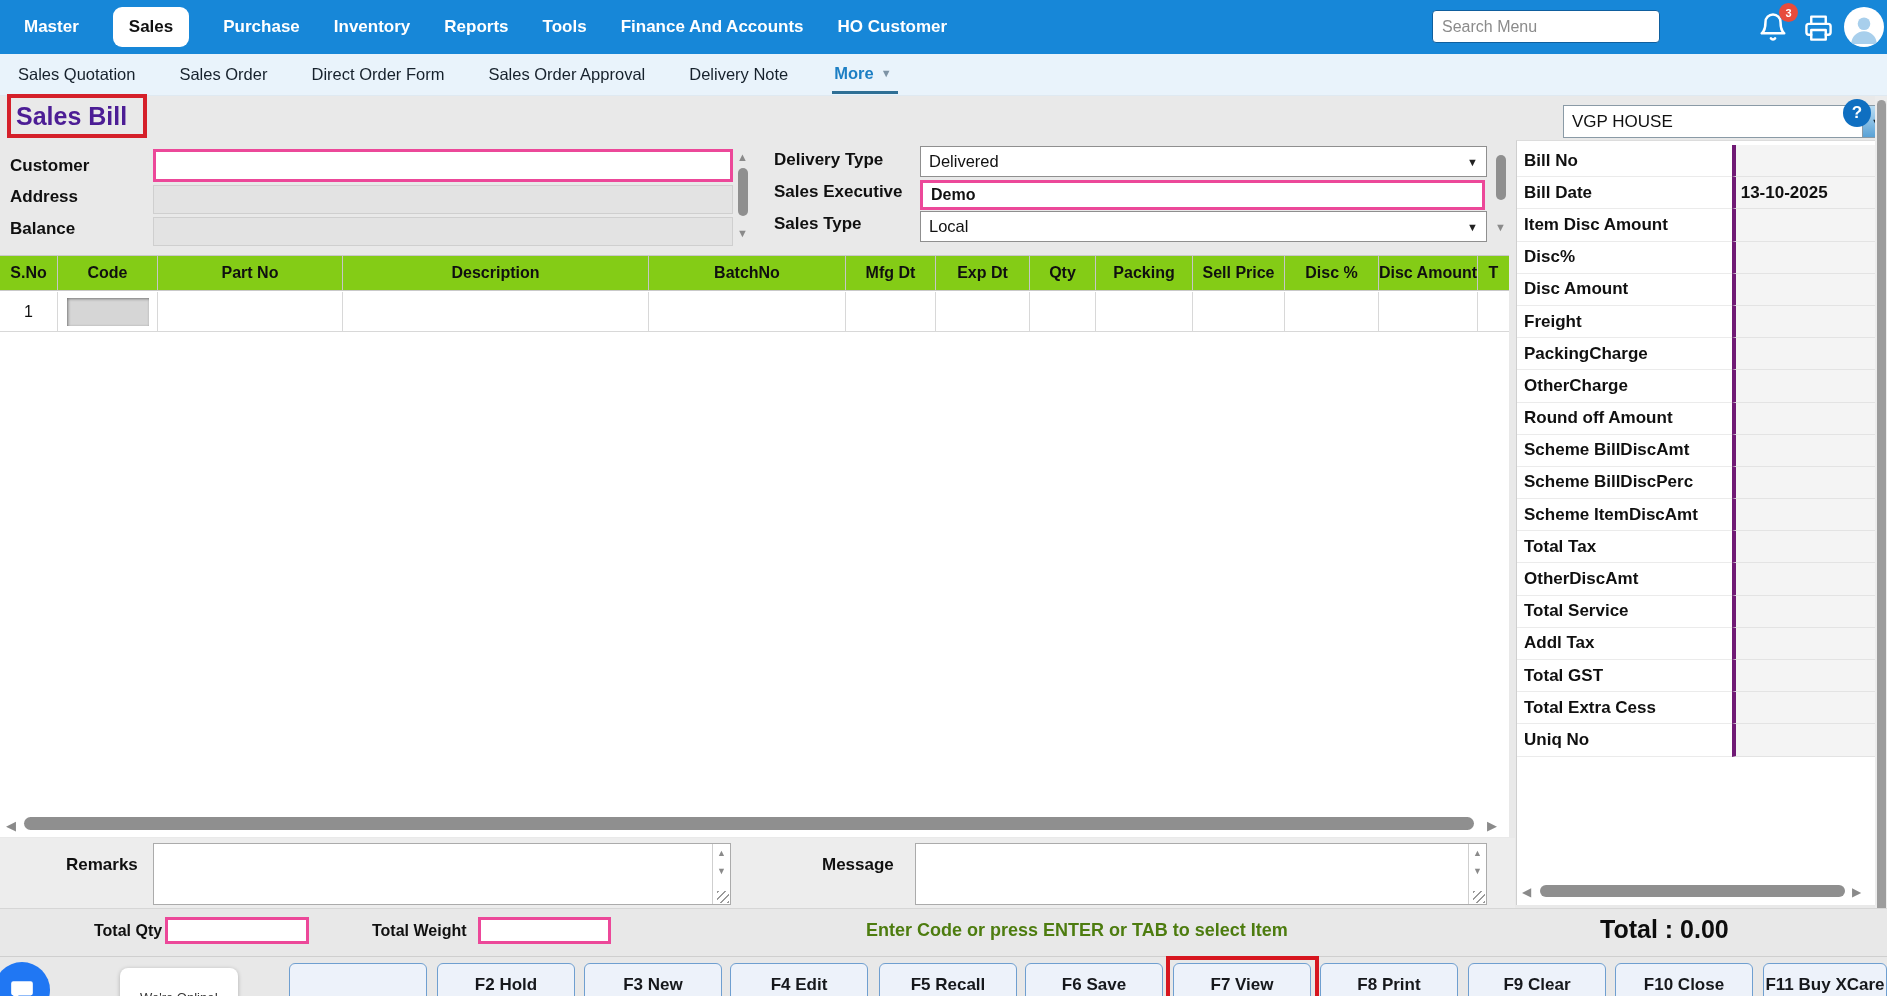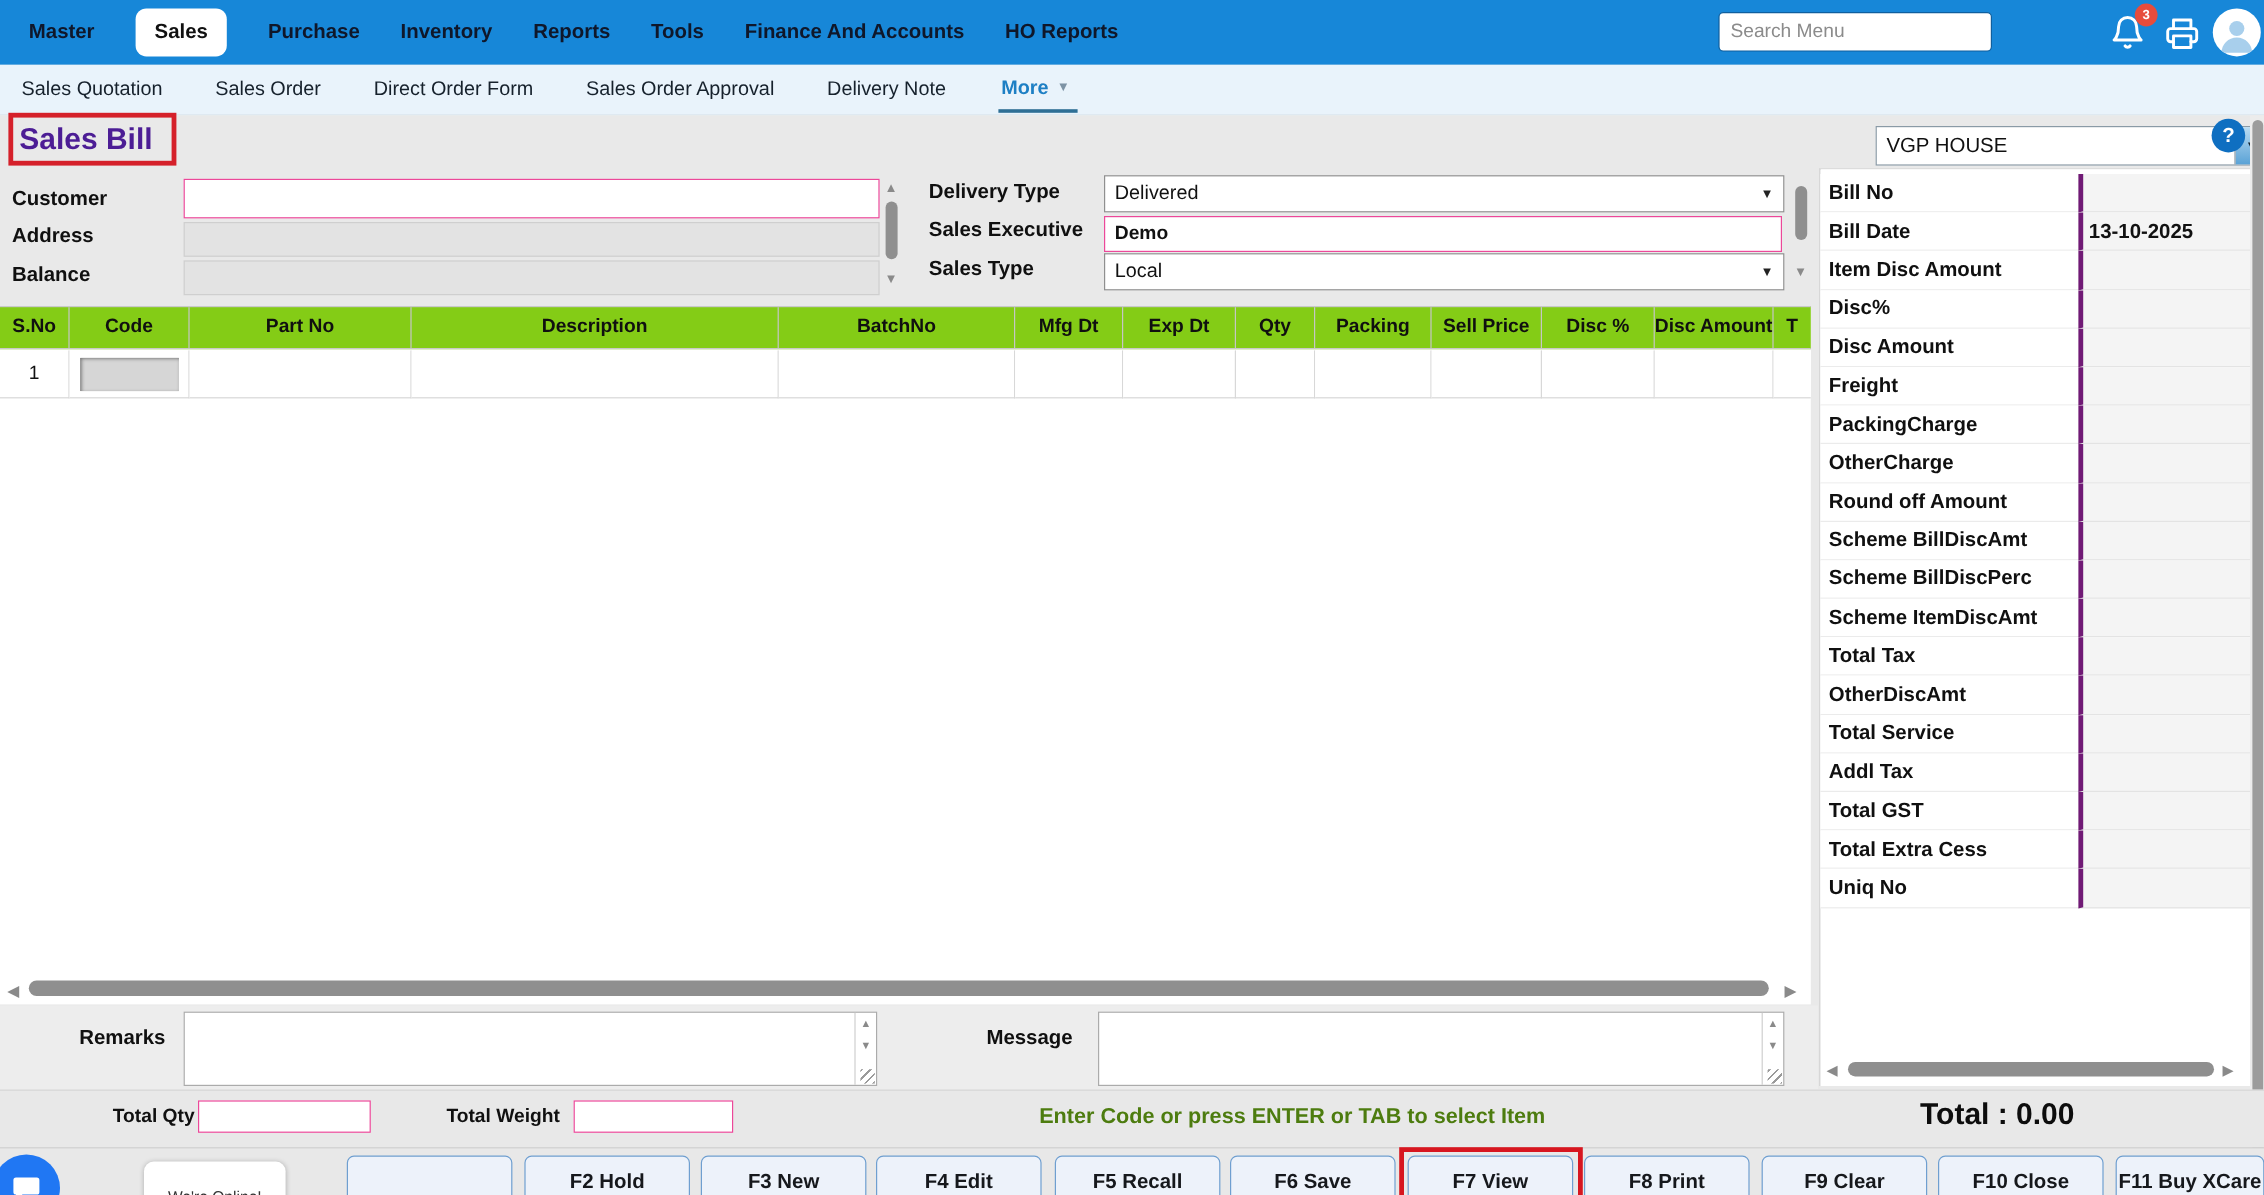--- a/index.html
+++ b/index.html
@@ -3,21 +3,21 @@
 <meta charset="utf-8">
 <style>
   html,body{margin:0;padding:0;background:#cfcfcf;}
   #app{position:relative;width:1887px;height:996px;overflow:hidden;background:#e9e9e9;
        font-family:"Liberation Sans",sans-serif;color:#111;}
   .abs{position:absolute;box-sizing:border-box;}
 
   
   .topnav{left:0;top:0;width:1887px;height:54px;background:#1787d8;display:flex;align-items:center;
           padding-left:24px;gap:34px;}
-  .nav-item{color:#0f172a;font-size:17px;font-weight:700;white-space:nowrap;cursor:pointer;}
+  .nav-item{color:#ffffff;font-size:17px;font-weight:700;white-space:nowrap;cursor:pointer;}
   .nav-item.active{background:#fff;color:#111;border-radius:9px;padding:10px 16px;}
   .search-box{left:1432px;top:10px;width:228px;height:33px;border:1px solid #0f5f9e;border-radius:4px;
               background:#fff;font-size:16px;padding:0 9px;color:#333;outline:none;font-family:inherit;}
   .search-box::placeholder{color:#8b8b8b;}
   .icon-btn{width:30px;height:30px;}
   .badge{left:1779px;top:3px;width:19px;height:19px;background:#e74c3c;border-radius:50%;color:#fff;
          font-size:11px;font-weight:700;display:flex;align-items:center;justify-content:center;z-index:3;}
   .avatar{left:1844px;top:7px;width:40px;height:40px;border-radius:50%;background:#fff;overflow:hidden;
           display:flex;align-items:flex-end;justify-content:center;}
 
@@ -37,21 +37,21 @@
            display:flex;align-items:center;}
   .company-text{flex:1;font-size:17px;padding-left:8px;color:#111;}
   .company-btn{width:27px;height:100%;background:linear-gradient(#b9dcf2,#5aa2d6);
                border-left:1px solid #8a9aa6;display:flex;align-items:center;justify-content:center;
                font-size:11px;color:#13222e;cursor:pointer;}
   .help-circle{left:1843px;top:99px;width:28px;height:28px;border-radius:50%;background:#0f6fc1;
                color:#fff;font-weight:700;font-size:17px;display:flex;align-items:center;justify-content:center;cursor:pointer;}
 
   
   .flabel{font-size:17px;font-weight:700;color:#101010;white-space:nowrap;}
-  .tinput{background:#fff;border:1px solid #ec4899;font-size:16px;font-family:inherit;padding:0 8px;outline:none;}
+  .tinput{background:#fff;border:3px solid #ec4899;font-size:16px;font-family:inherit;padding:0 8px;outline:none;}
   .dinput{background:#e3e3e3;border:1px solid #cfcfcf;}
   .selbox{background:#fff;border:1px solid #8f8f8f;display:flex;align-items:center;font-size:16.5px;
           padding-left:8px;cursor:pointer;}
   .selbox .sel-caret{margin-left:auto;margin-right:8px;font-size:11px;color:#222;}
 
   
   .mini-arrow{color:#8a8a8a;font-size:11px;line-height:11px;}
   .mini-thumb{background:#8f8f8f;border-radius:5px;width:10px;}
 
   
@@ -109,21 +109,21 @@
 <div id="app">
 
   <div class="abs topnav">
     <span class="nav-item">Master</span>
     <span class="nav-item active">Sales</span>
     <span class="nav-item">Purchase</span>
     <span class="nav-item">Inventory</span>
     <span class="nav-item">Reports</span>
     <span class="nav-item">Tools</span>
     <span class="nav-item">Finance And Accounts</span>
-    <span class="nav-item">HO Reports</span>
+    <span class="nav-item">HO Customer</span>
   </div>
   <input class="abs search-box" placeholder="Search Menu" style="">
   <div class="abs icon-btn" style="left:1758px;top:12px;">
     <svg viewBox="0 0 24 24" width="30" height="30" fill="none" stroke="#fff" stroke-width="2" stroke-linecap="round" stroke-linejoin="round">
       <path d="M18 8a6 6 0 0 0-12 0c0 7-3 9-3 9h18s-3-2-3-9"></path>
         <path d="M13.7 21a2 2 0 0 1-3.4 0"></path>
     </svg>
   </div>
   <div class="abs badge">3</div>
   <div class="abs icon-btn" style="left:1804px;top:13px;">

